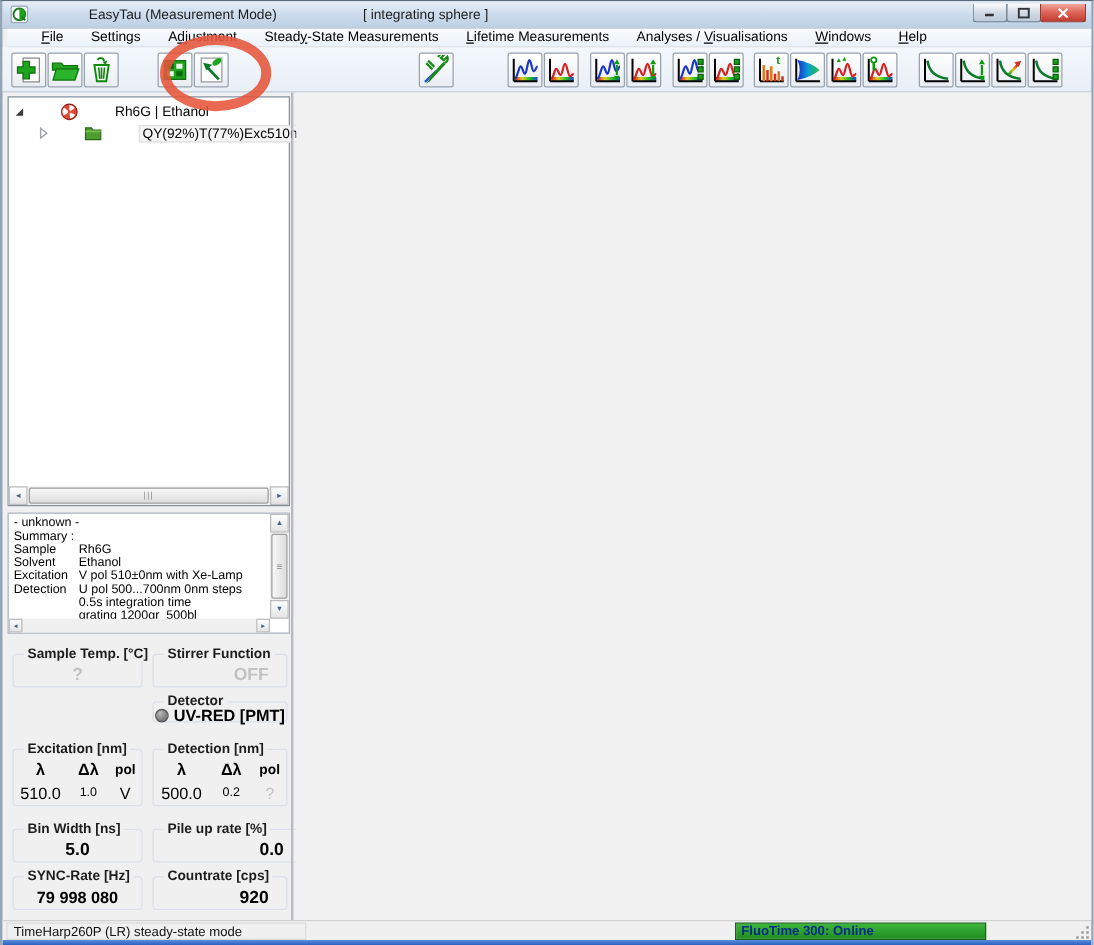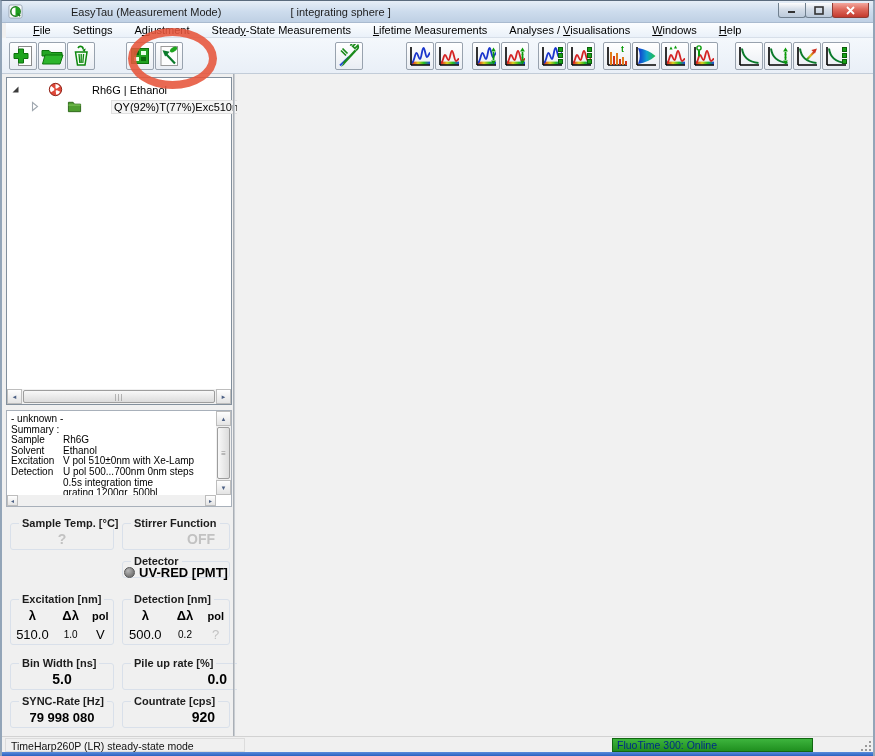--- a/index.html
+++ b/index.html
@@ -102,23 +102,23 @@
   
   .main-area { position:absolute; left:235px; top:73px; width:638px; height:662px; background:#f1f1f1; }
   .panel-divider { position:absolute; left:231px; top:73px; width:2px; height:662px;
                    background:linear-gradient(90deg,#9aa0a8,#d8dce0); }
 
   
   .statusbar { position:absolute; left:0; top:735px; width:100%; height:17px; background:#f0f0f0;
                border-top:1px solid #d2d2d2; }
   .status-left { position:absolute; left:3px; top:1px; width:240px; height:14px; border:1px solid #dcdcdc;
                  padding:1px 5px; font-size:10.5px; color:#111; white-space:nowrap; }
-  .status-green { position:absolute; left:610px; top:1px; width:201px; height:14px;
+  .status-green { position:absolute; left:586px; top:1px; width:201px; height:14px;
                   background:linear-gradient(#3db43d,#1f8f1f); border:1px solid #116711;
-                  color:#002d85; font-weight:normal; font-size:10.5px; padding:0 4px; line-height:13px; white-space:nowrap; }
+                  color:#002d85; font-weight:bold; font-size:10.5px; padding:0 4px; line-height:13px; white-space:nowrap; }
   .resize-grip { position:absolute; right:1px; bottom:1px; width:12px; height:12px; }
 
   .bottom-edge { position:absolute; left:0; bottom:0; width:100%; height:4px;
                  background:linear-gradient(#5b8cdc,#2a62c0); }
 </style>
 </head>
 <body>
 
 <div id="window">
 

